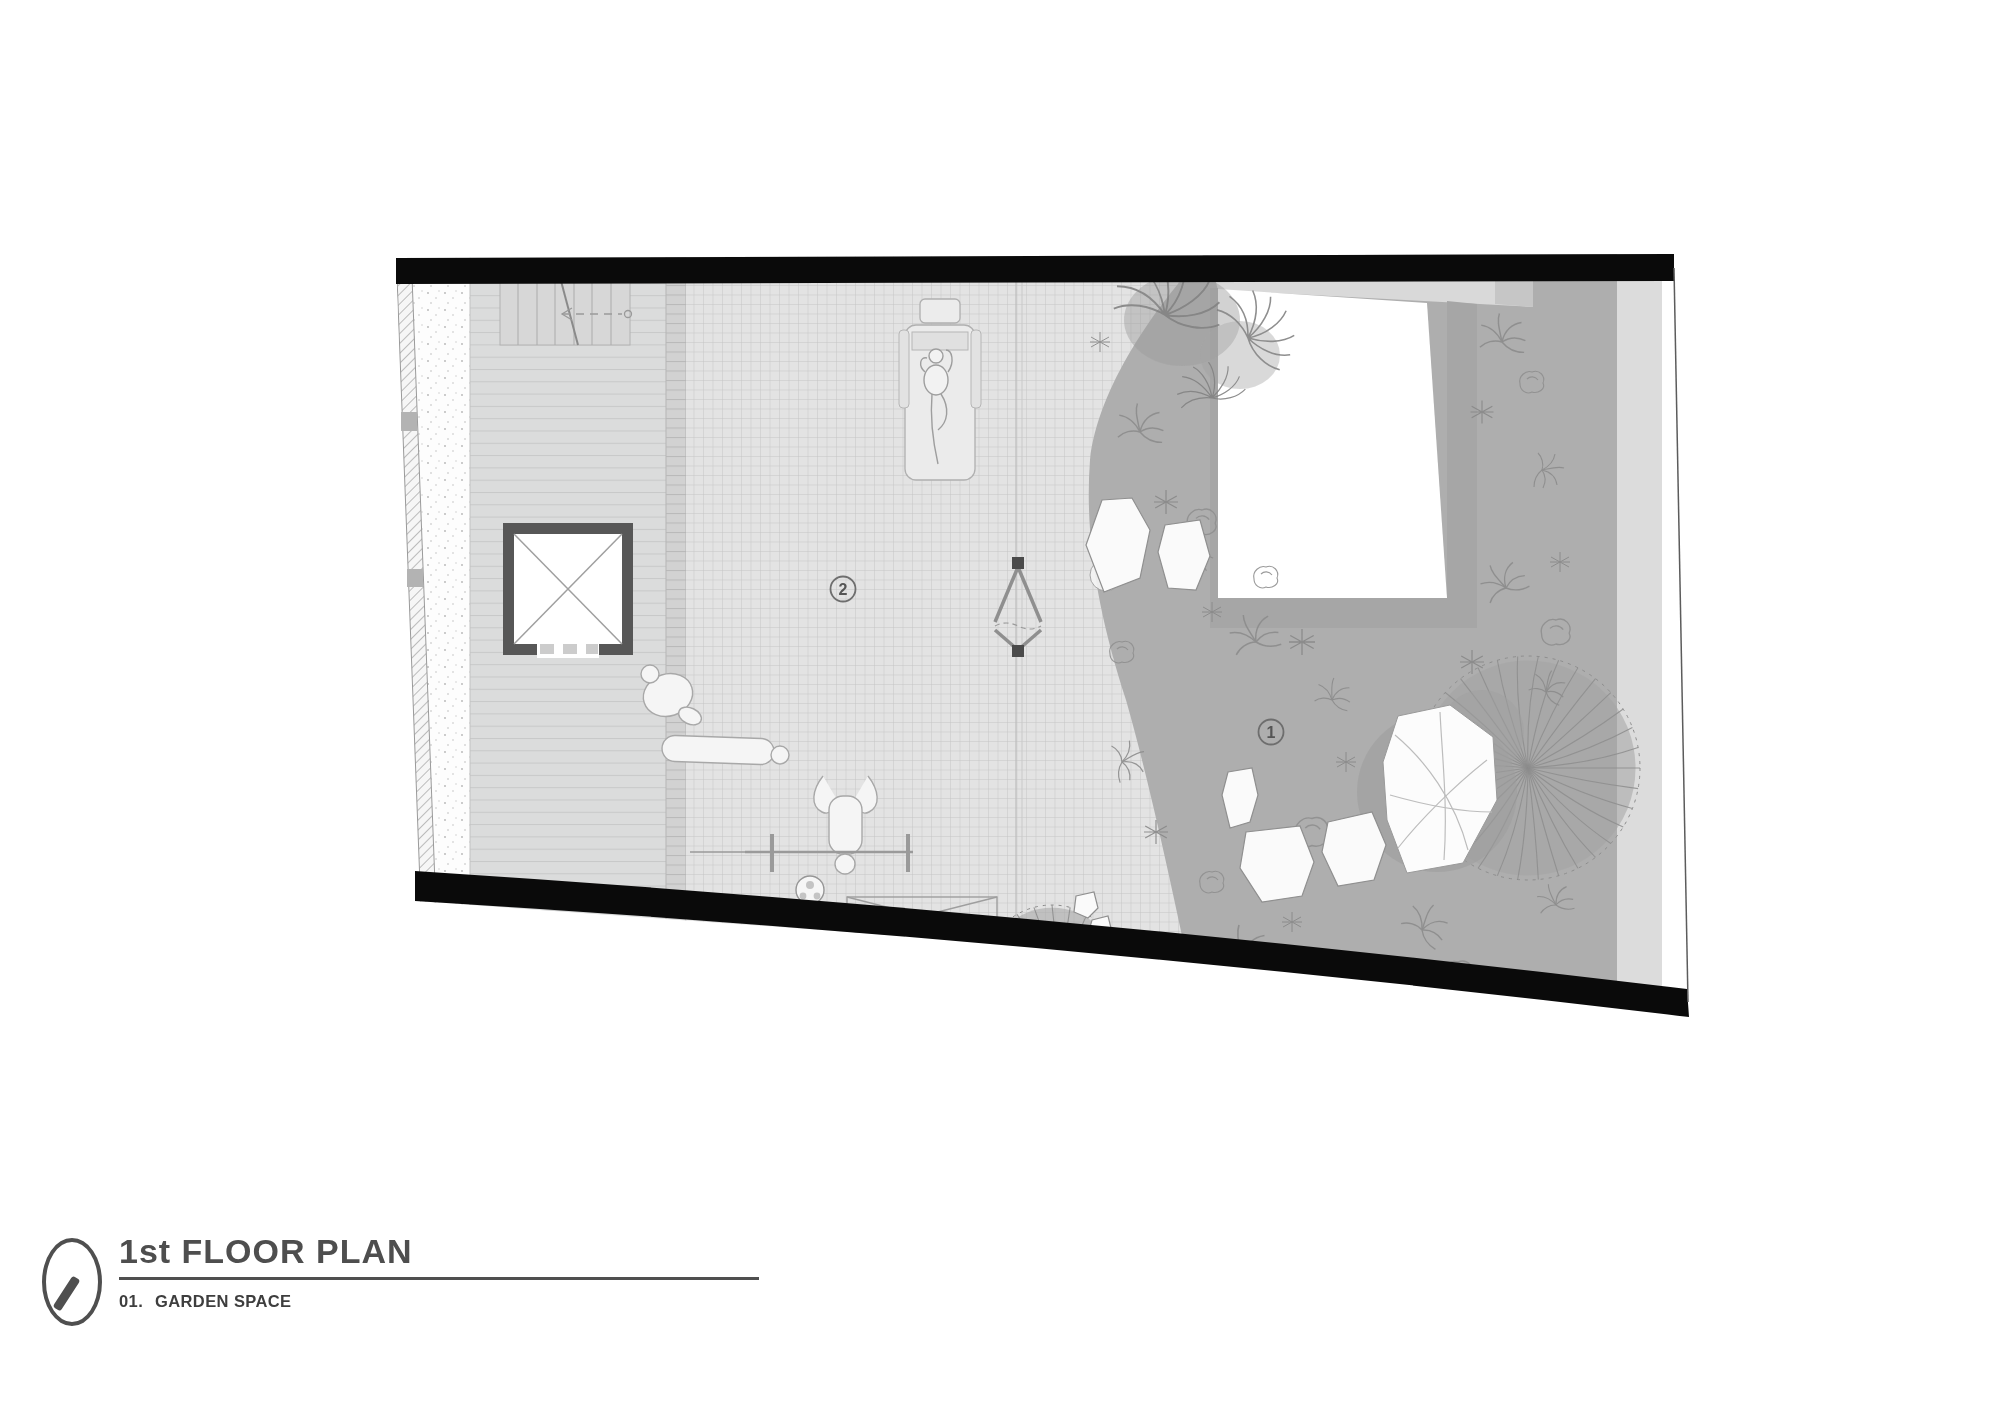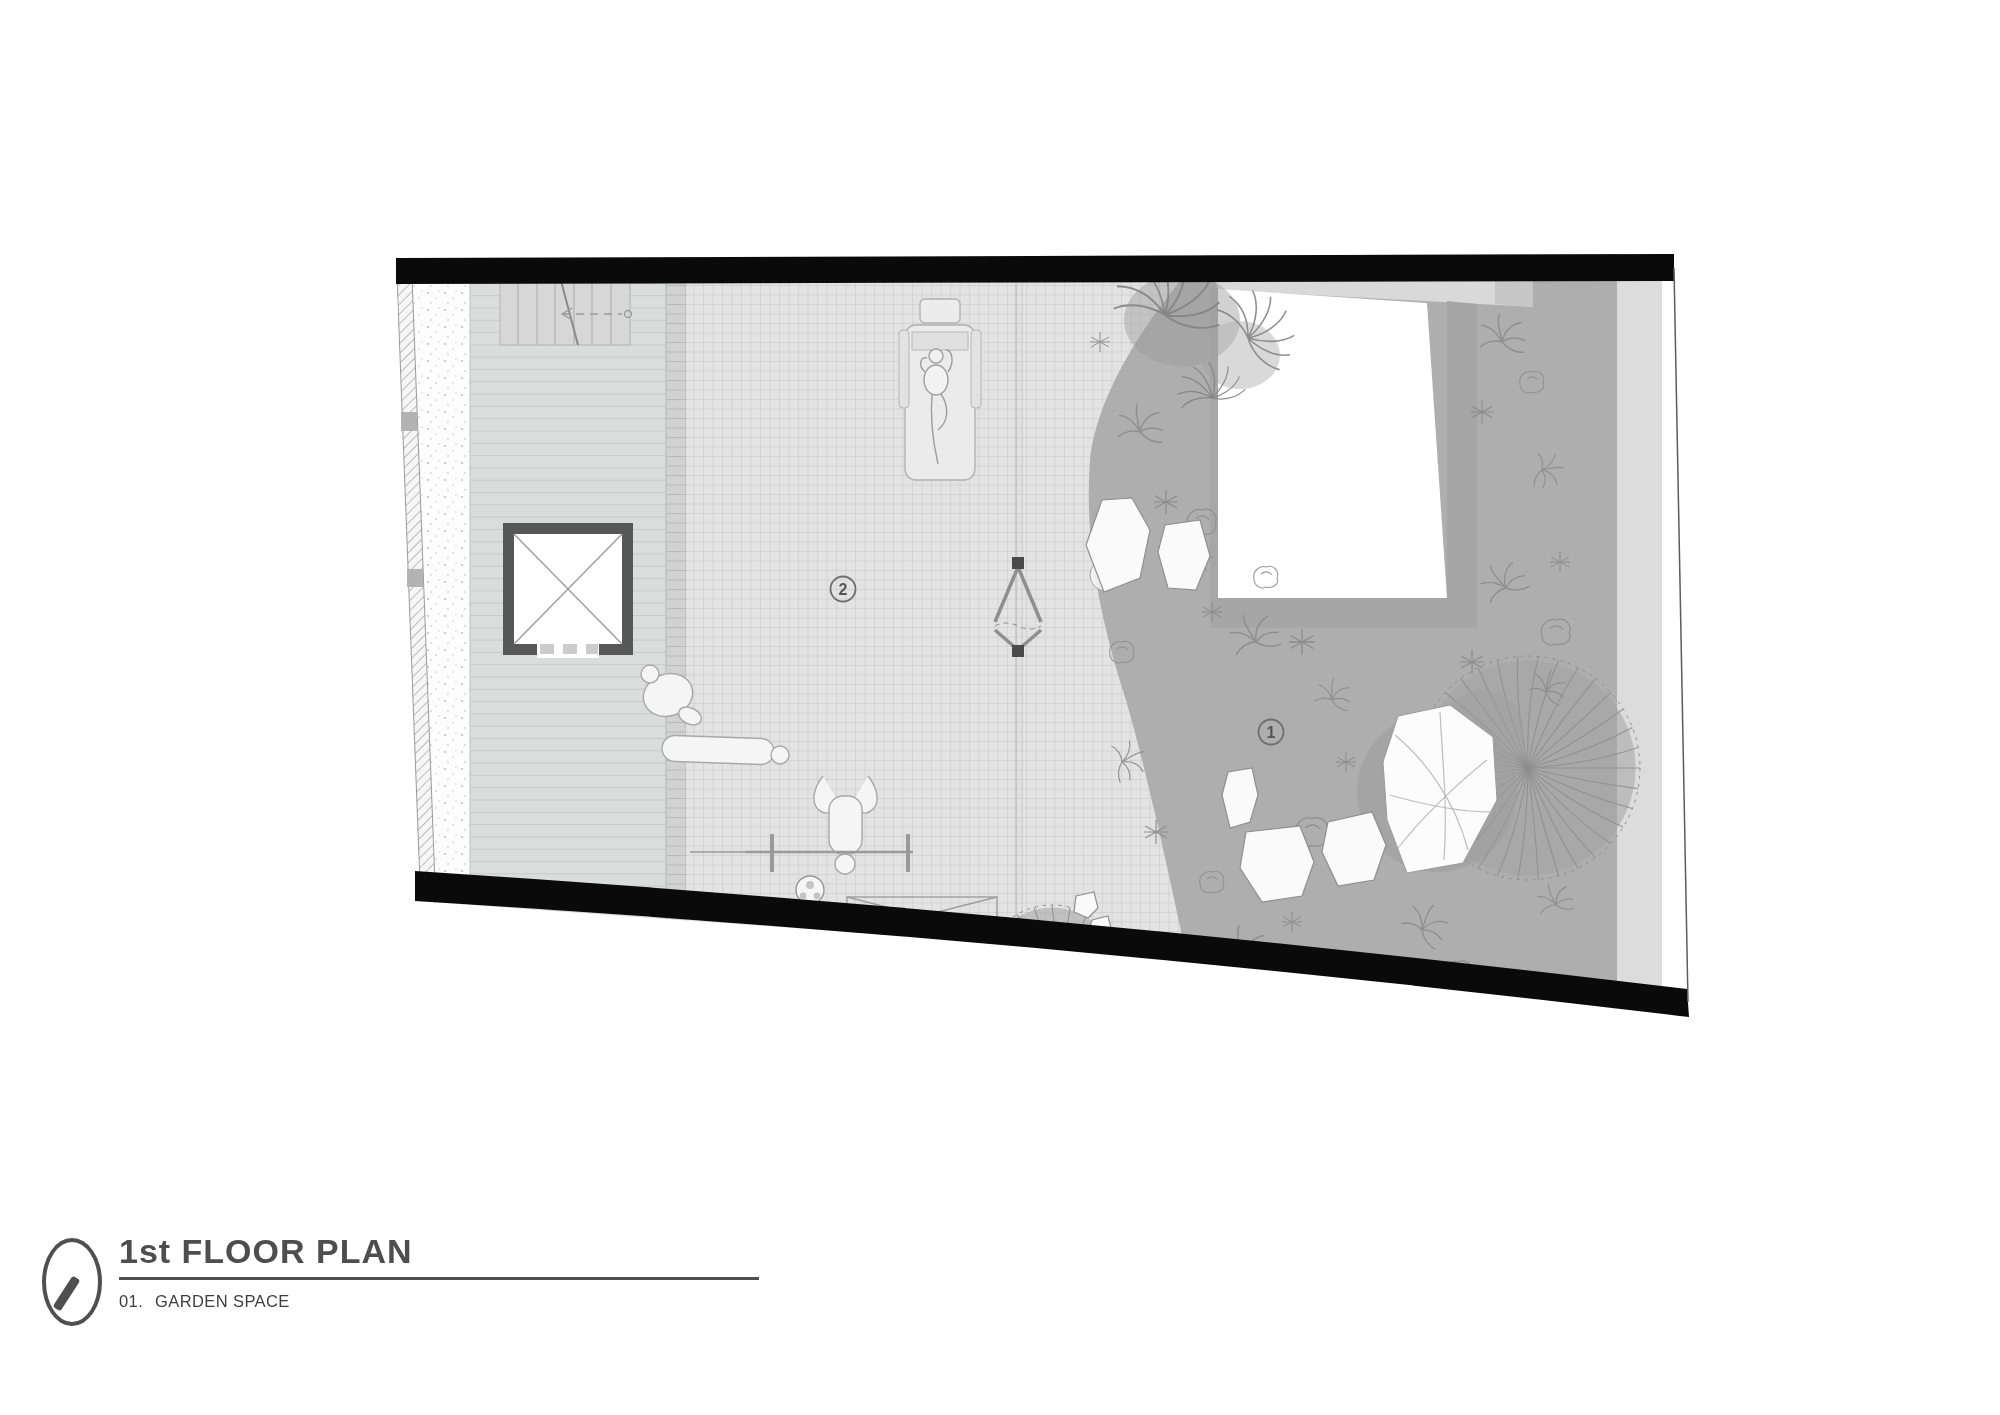--- a/index.html
+++ b/index.html
@@ -9,21 +9,21 @@
   
   #title-block{position:absolute;left:42px;top:1196px;width:760px;margin-top:36px;}
   .tb-icon{position:absolute;left:0;top:6px;width:52px;height:80px;border:4px solid #4f4f4f;
            border-radius:50%;}
   .tb-needle{position:absolute;left:16px;top:33px;width:9px;height:37px;background:#4f4f4f;
              border-radius:3px;transform:rotate(33deg);}
   .tb-text{margin-left:77px;}
   .tb-title{font-size:34px;font-weight:800;color:#4e4e4e;letter-spacing:1px;line-height:1;
             padding-top:2px;}
   .tb-rule{width:640px;height:3px;background:#4f4f4f;margin-top:9px;margin-bottom:10px;}
-  .tb-row{display:flex;font-size:16.5px;font-weight:400;color:#3e3e3e;letter-spacing:.4px;
+  .tb-row{display:flex;font-size:16.5px;font-weight:700;color:#3e3e3e;letter-spacing:.4px;
           line-height:1.35;}
   .tb-num{width:36px;}
 </style>
 </head>
 <body>
 
 <div id="stage">
 
 <svg id="plan-svg" width="2000" height="1415" viewBox="0 0 2000 1415">
   <defs>

